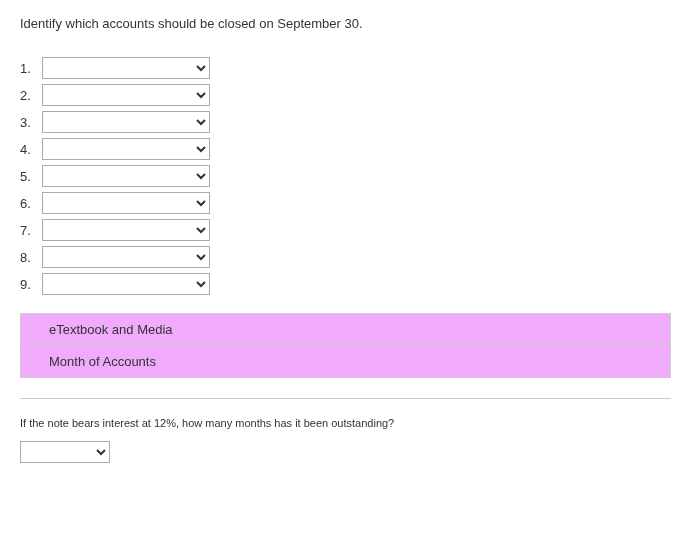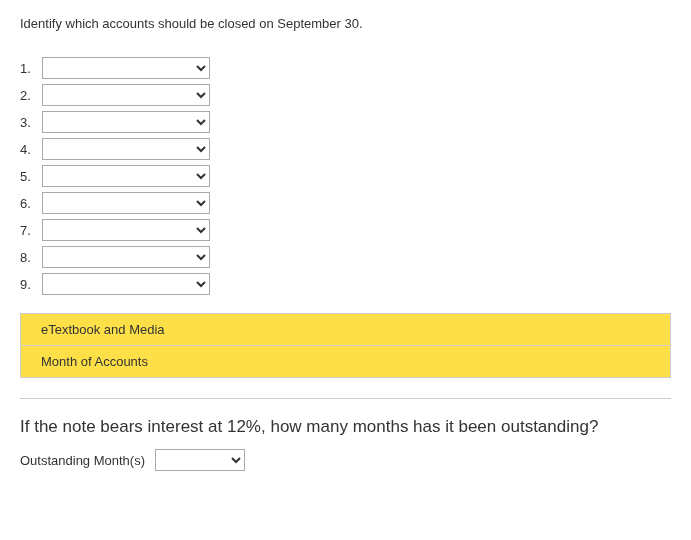--- a/index.html
+++ b/index.html
@@ -52,22 +52,22 @@
       appearance: auto;
     }
 
     .resources-section {
       margin-top: 10px;
       margin-bottom: 0;
     }
 
     .resource-item {
       border: 1px solid #ccc;
-      background: #fde047;
-      padding: 8px 20px;
+      background: #f0abfc;
+      padding: 8px 28px;
       font-size: 13px;
       color: #333;
       cursor: pointer;
       margin-bottom: 0;
     }
 
     .resource-item:first-child {
       border-bottom: none;
     }
 
@@ -75,21 +75,21 @@
       border: none;
       border-top: 1px solid #ccc;
       margin: 20px 0 14px 0;
     }
 
     .second-section {
       padding-top: 4px;
     }
 
     .second-instruction {
-      font-size: 17px;
+      font-size: 11px;
       color: #333;
       margin-bottom: 12px;
     }
 
     .outstanding-row {
       display: flex;
       align-items: center;
       gap: 10px;
     }
 
@@ -156,18 +156,17 @@
 <div class="resources-section">
   <div class="resource-item">eTextbook and Media</div>
   <div class="resource-item">Month of Accounts</div>
 </div>
 
 <hr class="divider">
 
 <div class="second-section">
   <p class="second-instruction">If the note bears interest at 12%, how many months has it been outstanding?</p>
   <div class="outstanding-row">
-    <span class="outstanding-label">Outstanding Month(s)</span>
     <select>
       <option value=""></option>
     </select>
   </div>
 </div>
 
 </body></html>

